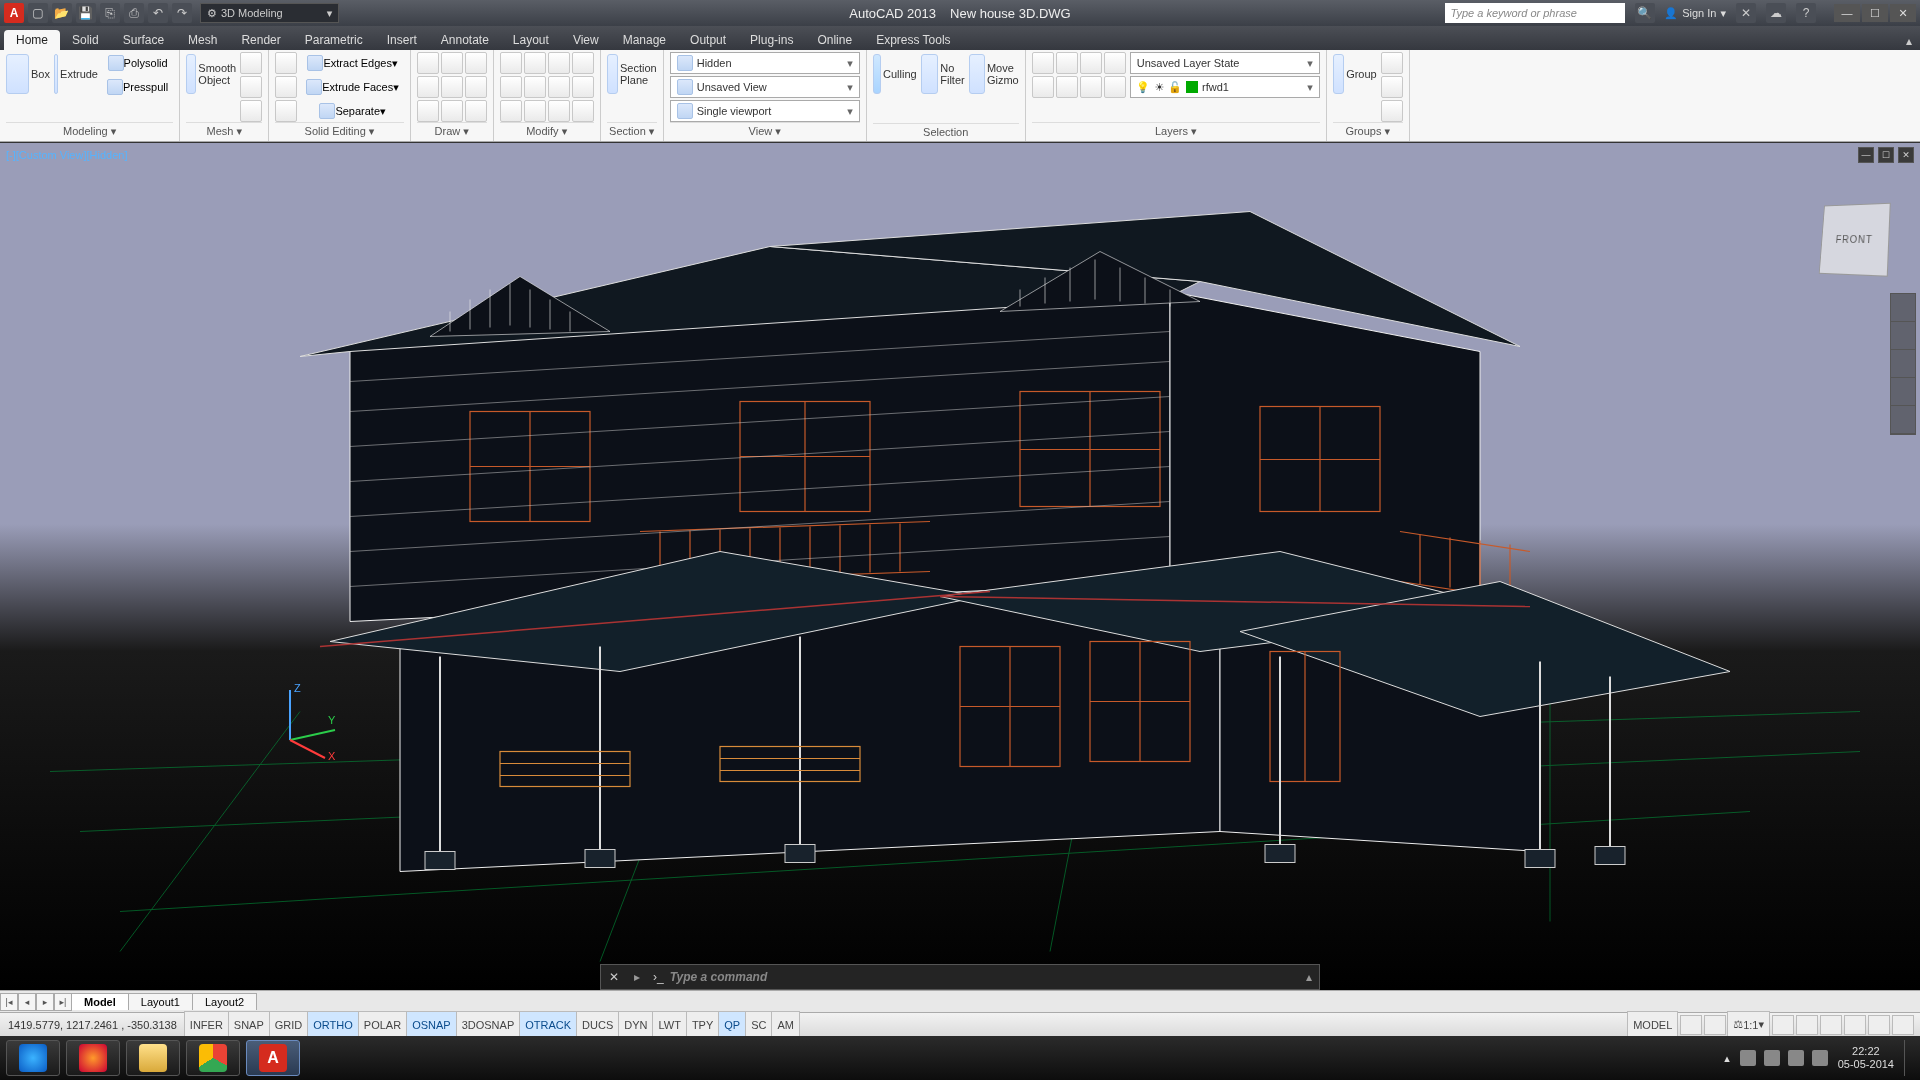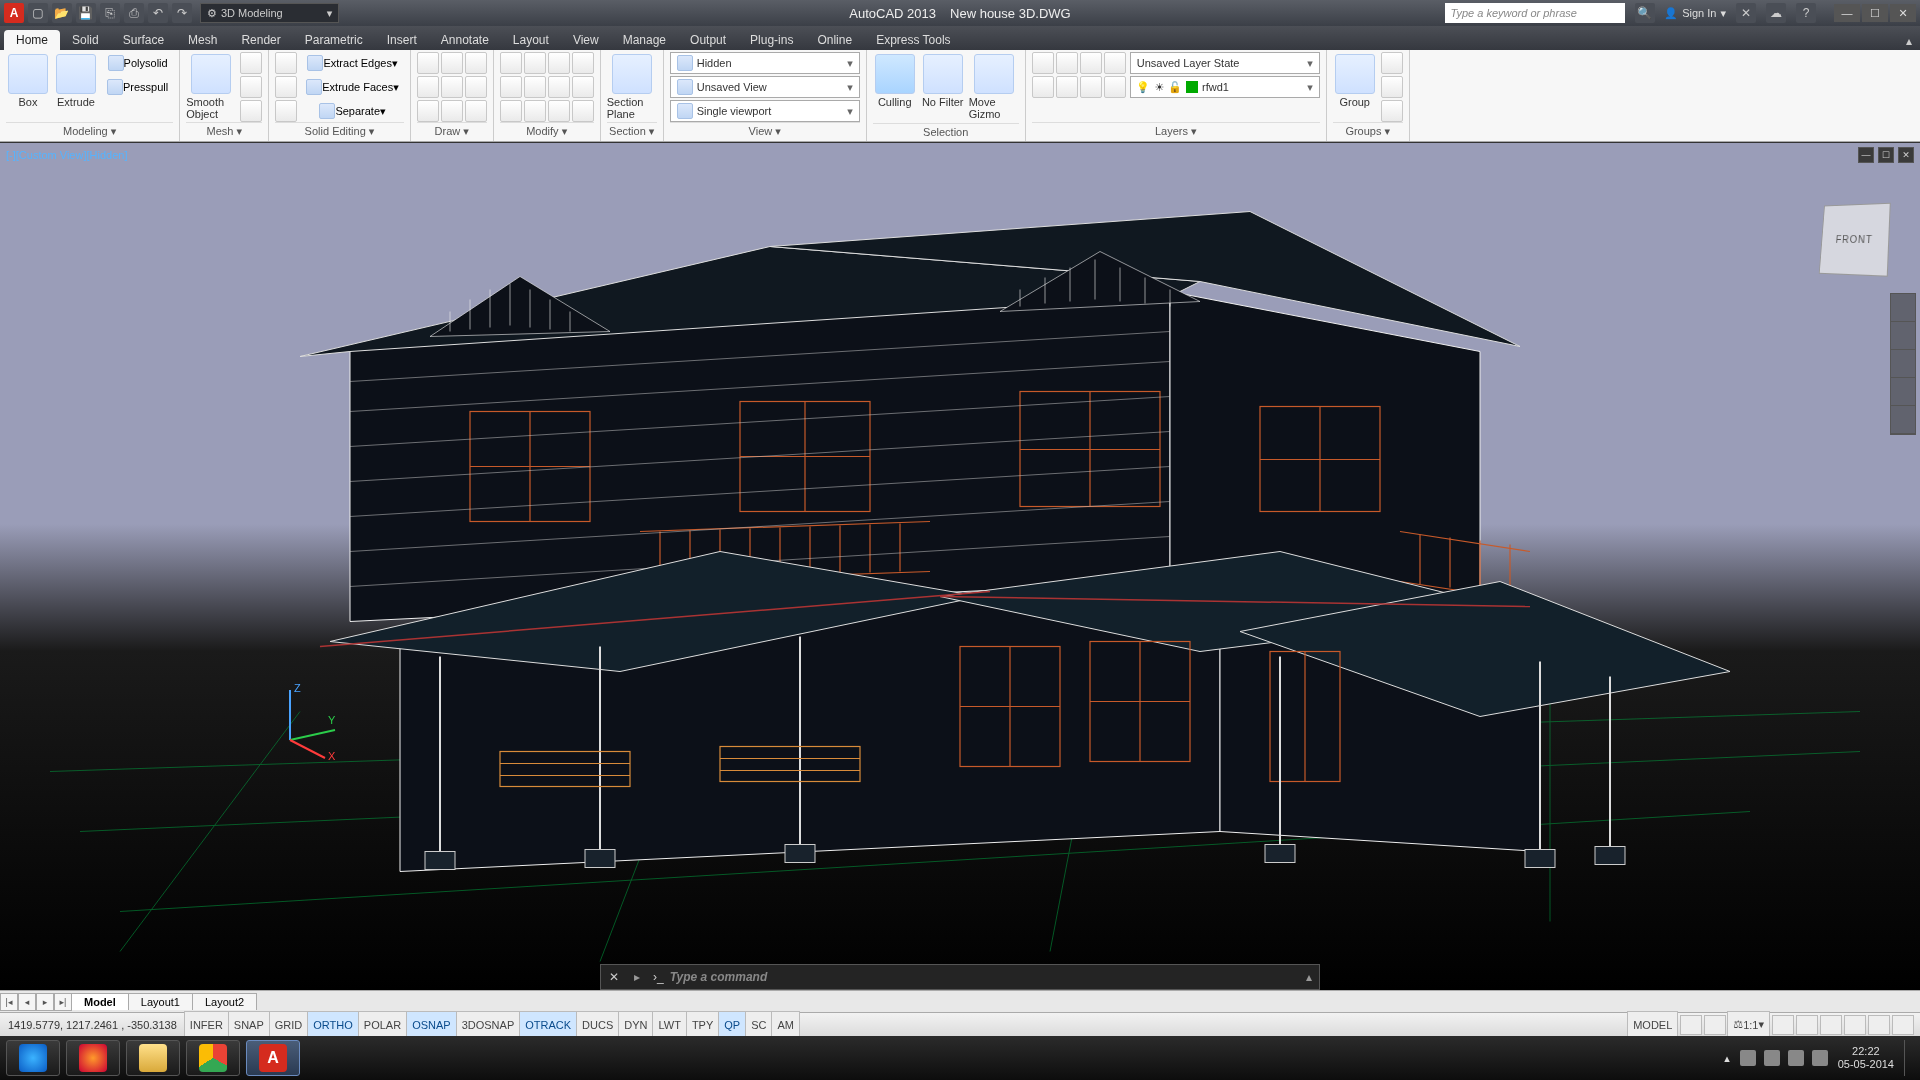--- a/index.html
+++ b/index.html
@@ -23,21 +23,21 @@
 .menu-row { height:24px; background:linear-gradient(#4c4f56,#35383f); display:flex; align-items:flex-end; font-size:12px; padding-left:4px;}
 .menu-tab { padding:3px 12px; color:#ddd; cursor:pointer; border-top-left-radius:4px; border-top-right-radius:4px;}
 .menu-tab.active { background:#f7f7f7; color:#222; }
 
 
 .ribbon { height:92px; background:#f7f7f7; display:flex; border-bottom:1px solid #aaa;}
 .panel { border-right:1px solid #ccc; display:flex; flex-direction:column; padding:2px 6px 0 6px; }
 .panel-body { flex:1; display:flex; align-items:flex-start; gap:4px;}
 .panel-title { text-align:center; color:#555; font-size:11px; padding:2px 0 3px 0; border-top:1px solid #ddd; cursor:default;}
 .panel-title.drop::after{content:" ▾";}
-.big-btn { width:50px; display:flex; flex-direction:column; align-items:center; gap:2px; font-size:11px; color:#333; cursor:pointer; padding-top:2px;}
+.big-btn { width:50px; display:flex; flex-direction:row; align-items:center; gap:2px; font-size:11px; color:#333; cursor:pointer; padding-top:2px;}
 .big-btn .bicon { width:40px; height:40px; background:linear-gradient(#e6f0ff,#cfe1ff); border:1px solid #b5cdf0; border-radius:3px;}
 .big-btn.narrow{width:44px;}
 .mini-grid { display:grid; grid-template-columns:repeat(3,22px); grid-auto-rows:22px; gap:2px;}
 .mini-grid4 { display:grid; grid-template-columns:repeat(4,22px); grid-auto-rows:22px; gap:2px;}
 .mini-btn { width:22px; height:22px; background:linear-gradient(#fff,#eaeaea); border:1px solid #c8c8c8; border-radius:2px; cursor:pointer;}
 .row-stack {display:flex; flex-direction:column; gap:2px; font-size:11px;}
 .row-item {display:flex; align-items:center; height:22px; padding:0 4px; border:1px solid transparent; border-radius:2px; cursor:pointer;justify-content:center;}
 .ic16{width:16px;height:16px;background:linear-gradient(#dce8fb,#c0d6f4); border:1px solid #a8c2e6; border-radius:2px;}
 .dd-field{height:22px; background:#fff; border:1px solid #aaa; font-size:11px; display:flex; align-items:center; padding:0 6px; gap:4px; cursor:pointer; color:#333;}
 .dd-field::after{content:"▾"; margin-left:auto; color:#666;}

